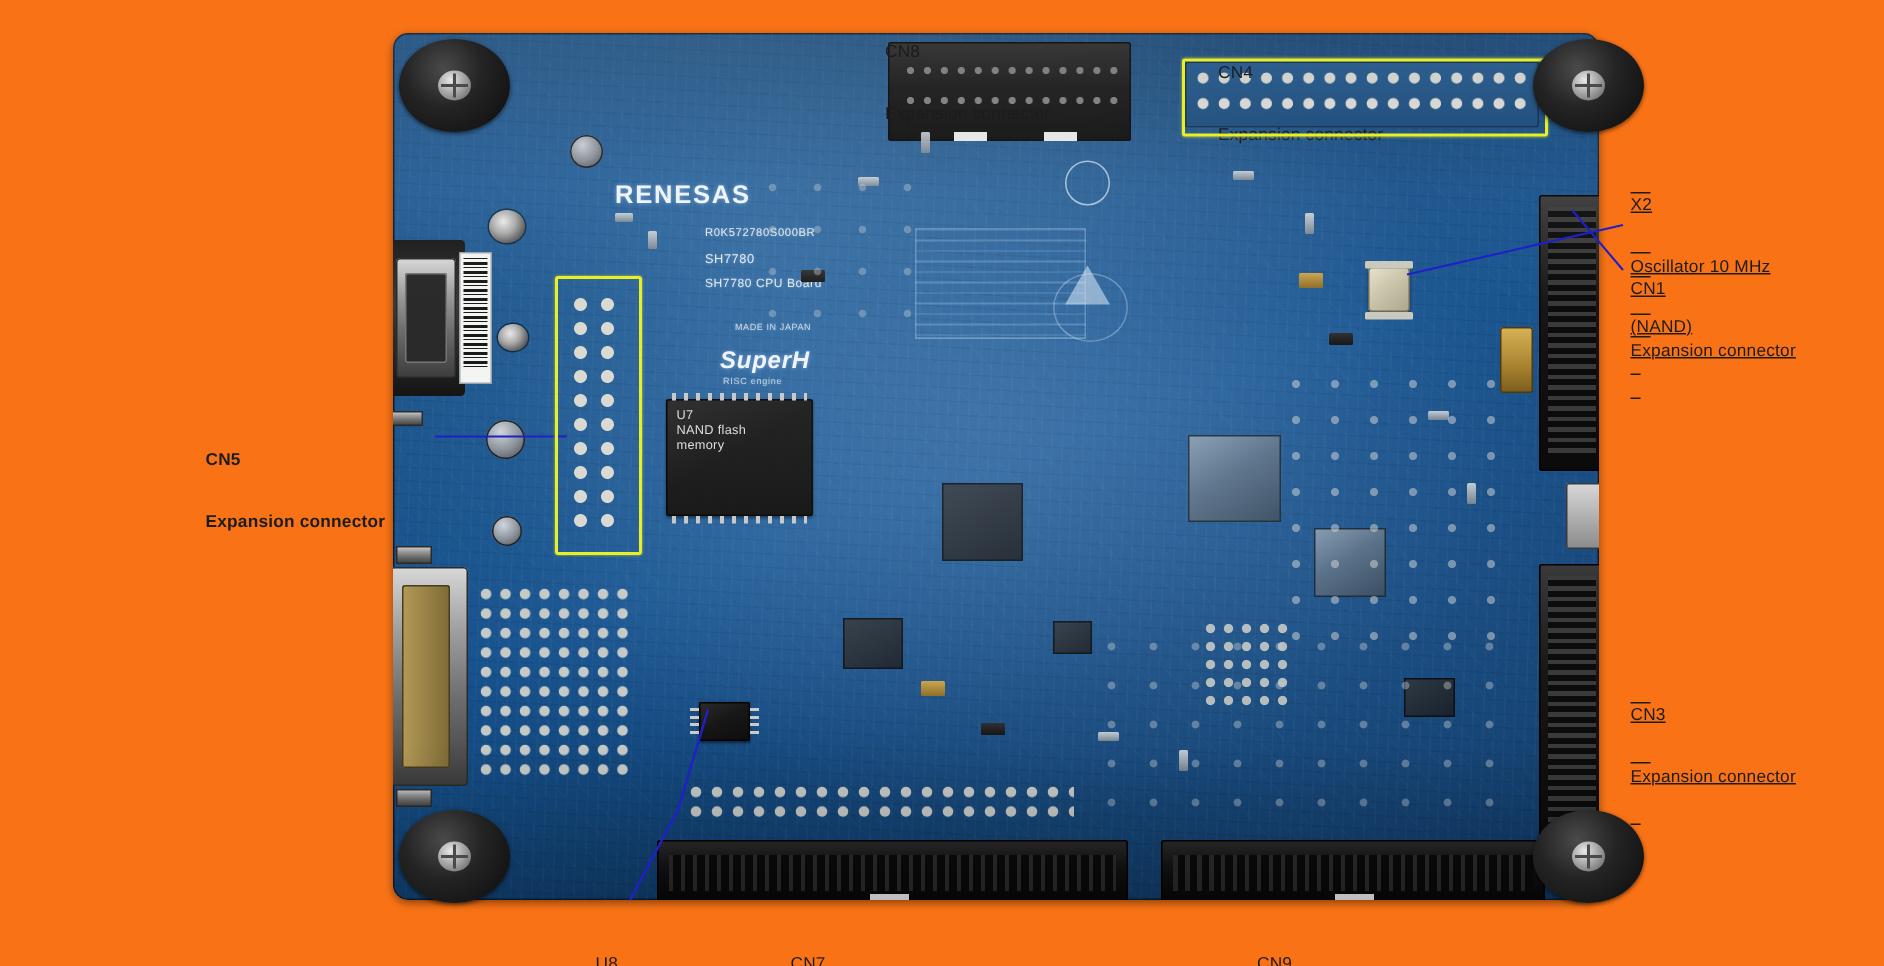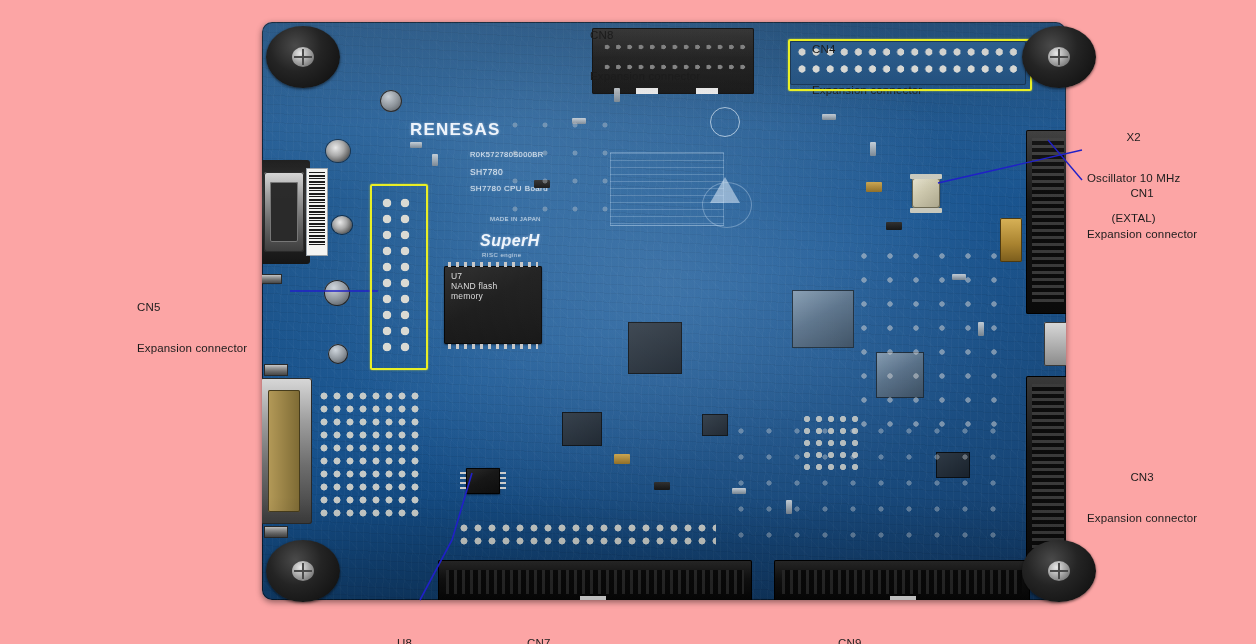--- a/index.html
+++ b/index.html
@@ -2,28 +2,28 @@
 <html><head>
 <meta charset="utf-8">
 <title>Board Diagram</title>
 <style>
   html,body{margin:0;padding:0;background:#ffffff;}
   body{
     width:1256px;height:644px;overflow:hidden;position:relative;
     font-family:"Liberation Sans","DejaVu Sans",sans-serif;
     -webkit-font-smoothing:antialiased;
   }
-  #stage{position:absolute;left:0;top:0;width:1256px;height:644px;background:#fca5a5;}
+  #stage{position:absolute;left:0;top:0;width:1256px;height:644px;background:#f97316;}
 
   
   .lbl{position:absolute;color:#1c1c1c;font-size:11.5px;line-height:13.5px;
        letter-spacing:.15px;white-space:pre;}
   .lbl .l1{display:block;}
   .lbl .l2{display:block;}
-  .lbl.rt{text-align:center;}
+  .lbl.rt{text-align:left;text-decoration:underline;}
 
   
   svg.leads{position:absolute;left:0;top:0;width:1256px;height:644px;pointer-events:none;}
 
   
   #board{
     position:absolute;left:262px;top:22px;width:804px;height:578px;
     border-radius:10px;
     background:
       radial-gradient(ellipse at 30% 25%, rgba(90,150,205,.40) 0%, rgba(90,150,205,0) 55%),
@@ -296,29 +296,29 @@
   </div>
 
   <div class="lbl" style="left:812px;top:16px;">
     <span class="l1">CN4</span>
     <span class="l2">Expansion connector</span>
   </div>
 
   <div class="lbl rt" style="left:1087px;top:104px;">
     <span class="l1">X2</span>
     <span class="l2">Oscillator 10 MHz</span>
-    <span class="l2">(EXTAL)</span>
+    <span class="l2">(NAND)</span>
   </div>
 
   <div class="lbl rt" style="left:1087px;top:160px;">
     <span class="l1">CN1</span>
     <span class="l2">Expansion connector</span>
   </div>
 
-  <div class="lbl" style="left:137px;top:274px;">
+  <div class="lbl" style="left:137px;top:274px;font-weight:bold;">
     <span class="l1">CN5</span>
     <span class="l2">Expansion connector</span>
   </div>
 
   <div class="lbl rt" style="left:1087px;top:444px;">
     <span class="l1">CN3</span>
     <span class="l2">Expansion connector</span>
   </div>
 
   <div class="lbl" style="left:397px;top:610px;">

